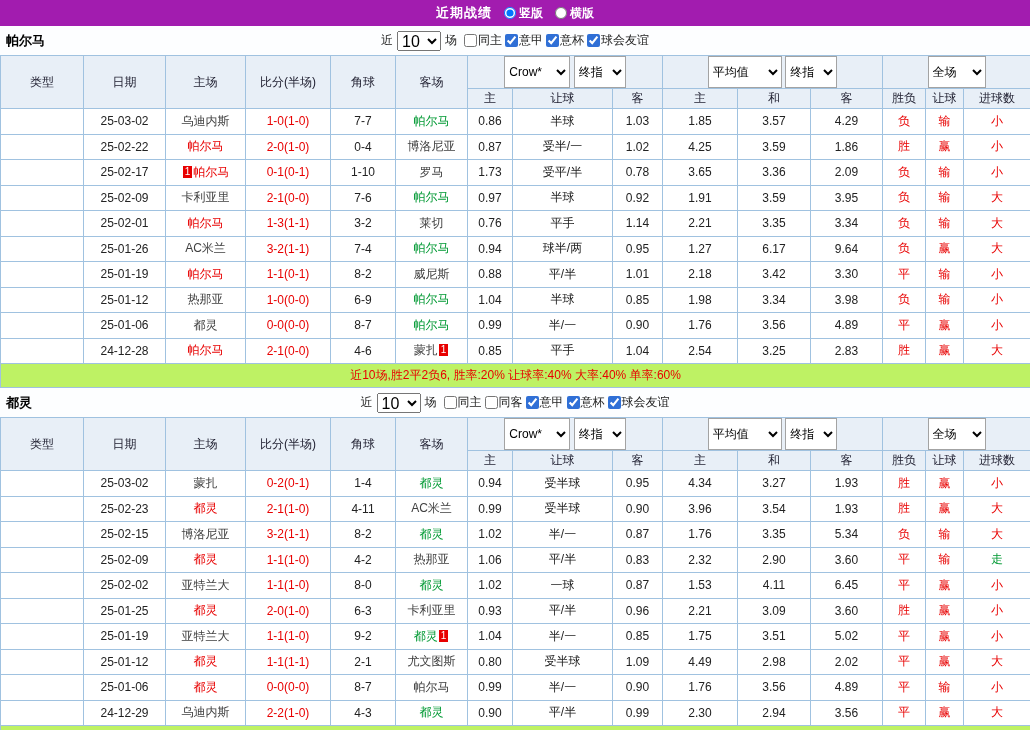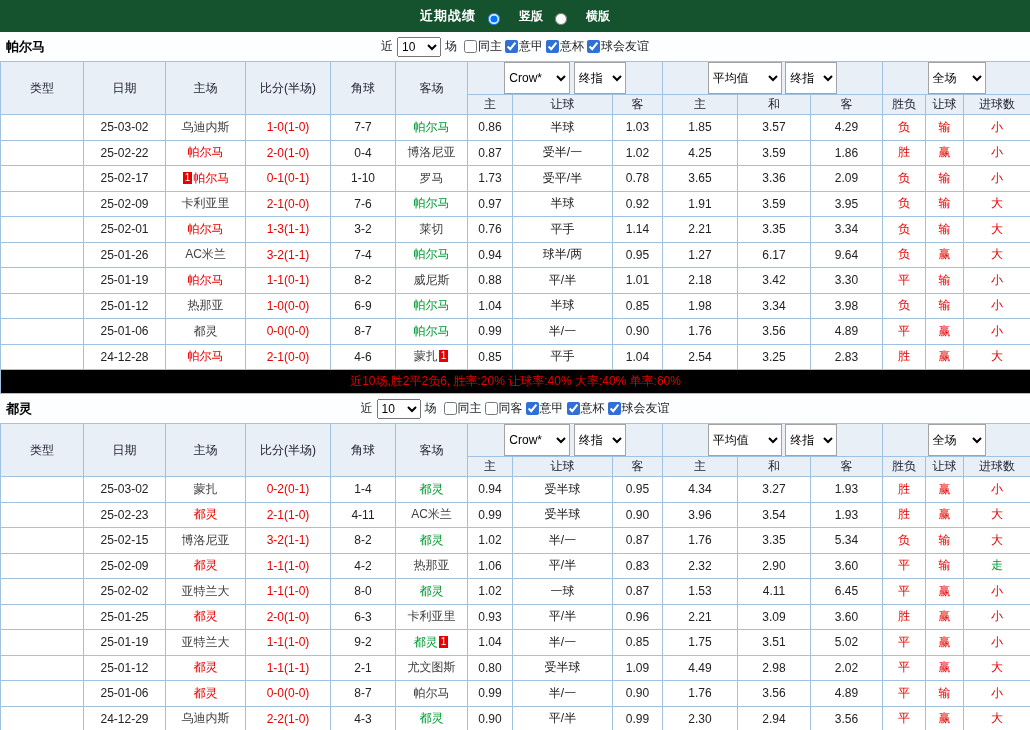--- a/index.html
+++ b/index.html
@@ -1,27 +1,27 @@
 <!DOCTYPE html>
 <html><head>
 <meta charset="utf-8">
 <style>
   *{box-sizing:border-box}
   html,body{margin:0;padding:0}
   body{width:1030px;font-family:"Liberation Sans",sans-serif;font-size:12px;color:#222;background:#fff}
 
-  .titlebar{height:32px;background:#14532d;display:flex;align-items:center;justify-content:center;gap:12px}
+  .titlebar{height:26px;background:#a21caf;display:flex;align-items:center;justify-content:center;gap:12px}
   .titlebar .title{color:#fff;font-weight:bold;font-size:13px;letter-spacing:1px}
-  .titlebar label{color:#fff;display:inline-flex;align-items:flex-end;gap:19px;font-weight:bold;cursor:pointer;font-size:12px}
+  .titlebar label{color:#fff;display:inline-flex;align-items:center;gap:3px;font-weight:bold;cursor:pointer;font-size:12px}
   .titlebar input{width:12px;height:12px;margin:0}
 
   .filterbar{height:29px;position:relative;display:flex;align-items:center;justify-content:center;background:#fdfeff}
   .team-title{position:absolute;left:6px;font-weight:bold;font-size:13px;color:#000}
   .filter-controls{display:flex;align-items:center;gap:4px}
-  .filter-controls select{height:20px;font-size:12px}
+  .filter-controls select{height:20px;font-size:16px}
   .checks{display:inline-flex;}
   .checks label{display:inline-flex;align-items:center;margin-left:3px;cursor:pointer}
   .checks input{width:13px;height:13px;margin:0 1px 0 0;accent-color:#2f6fd6}
 
   table.stats{width:1030px;border-collapse:collapse;table-layout:fixed}
   .stats th,.stats td{border:1px solid #a0c2e0;text-align:center;vertical-align:middle;padding:0;overflow:hidden;white-space:nowrap;font-size:12px}
   .stats th{background:#e8eff7;font-weight:normal;color:#223}
   .stats thead tr.selrow th{height:24px}
   .stats thead tr.subrow th{height:20px}
   .stats tbody td{height:25.5px;background:#fff}
@@ -29,21 +29,21 @@
   .sel-book{width:66px}.sel-final{width:52px}.sel-avg{width:74px}.sel-scope{width:58px}.sel-count{width:44px}
 
   td.league{background:#0d9aff;color:#fff}
   .red{color:#e80000}
   .green{color:#009933}
   .hl{background:#ffd0d0}
   .team-red{color:#e80000}
   .team-green{color:#009933}
   .team-black{color:#404040}
   .badge{display:inline-block;background:#e80000;color:#fff;font-size:10px;line-height:12px;padding:0 2px;margin:0 1px;vertical-align:1px}
-  td.summary{height:24px;color:#e80000;background:#000000}
+  td.summary{height:24px;color:#e80000;background:#bef264}
 </style>
 </head>
 <body>
 
 <div class="titlebar">
   <span class="title">近期战绩</span>
   <label>
     <input type="radio" name="layout-mode" checked="" style="">
     <span>竖版</span>
   </label>

